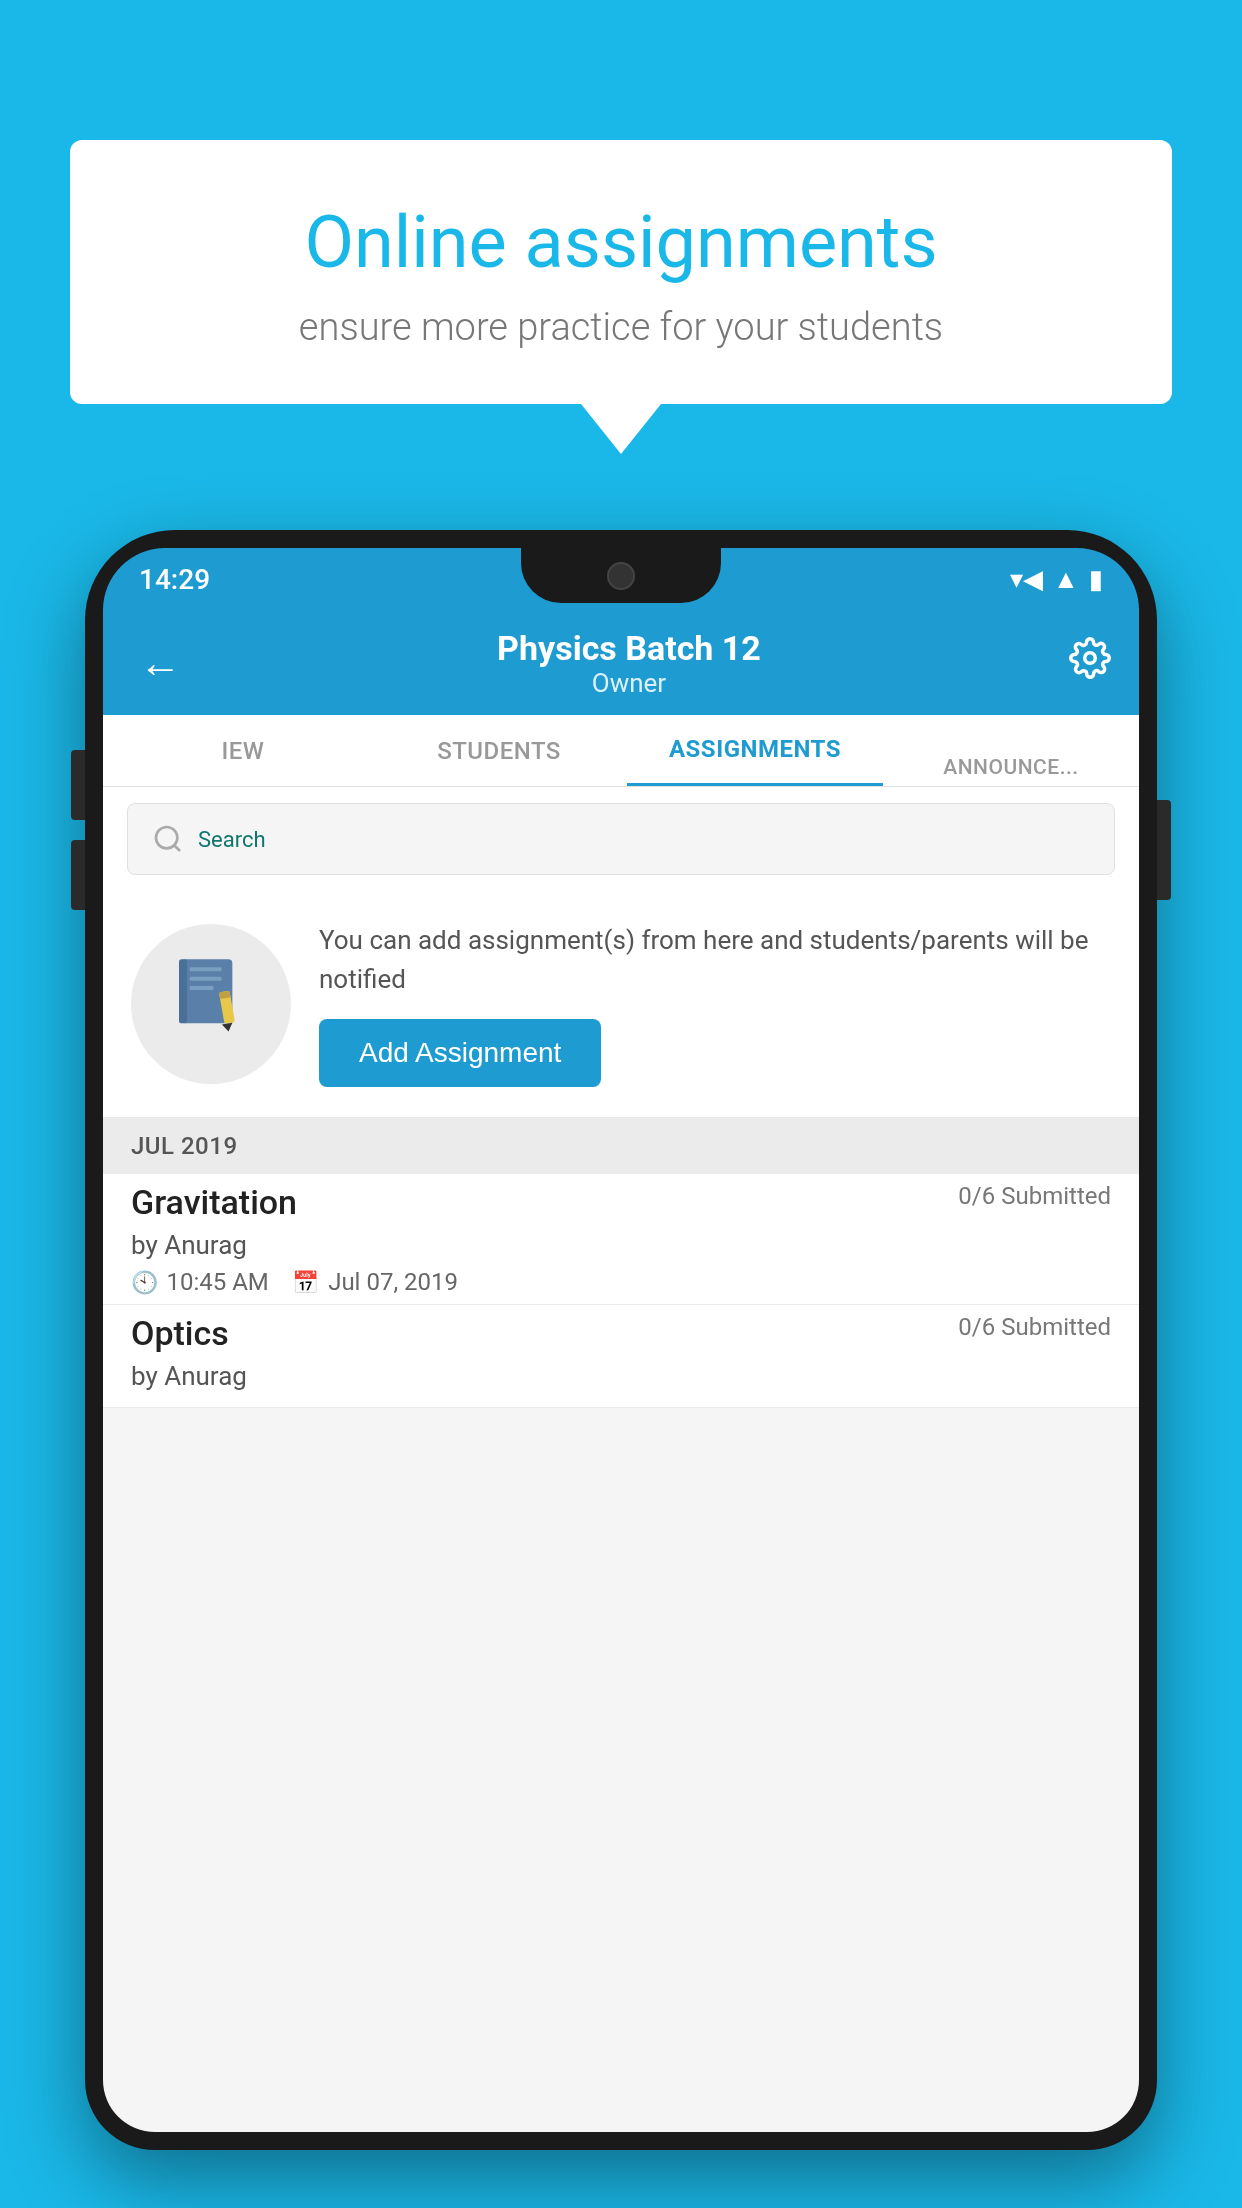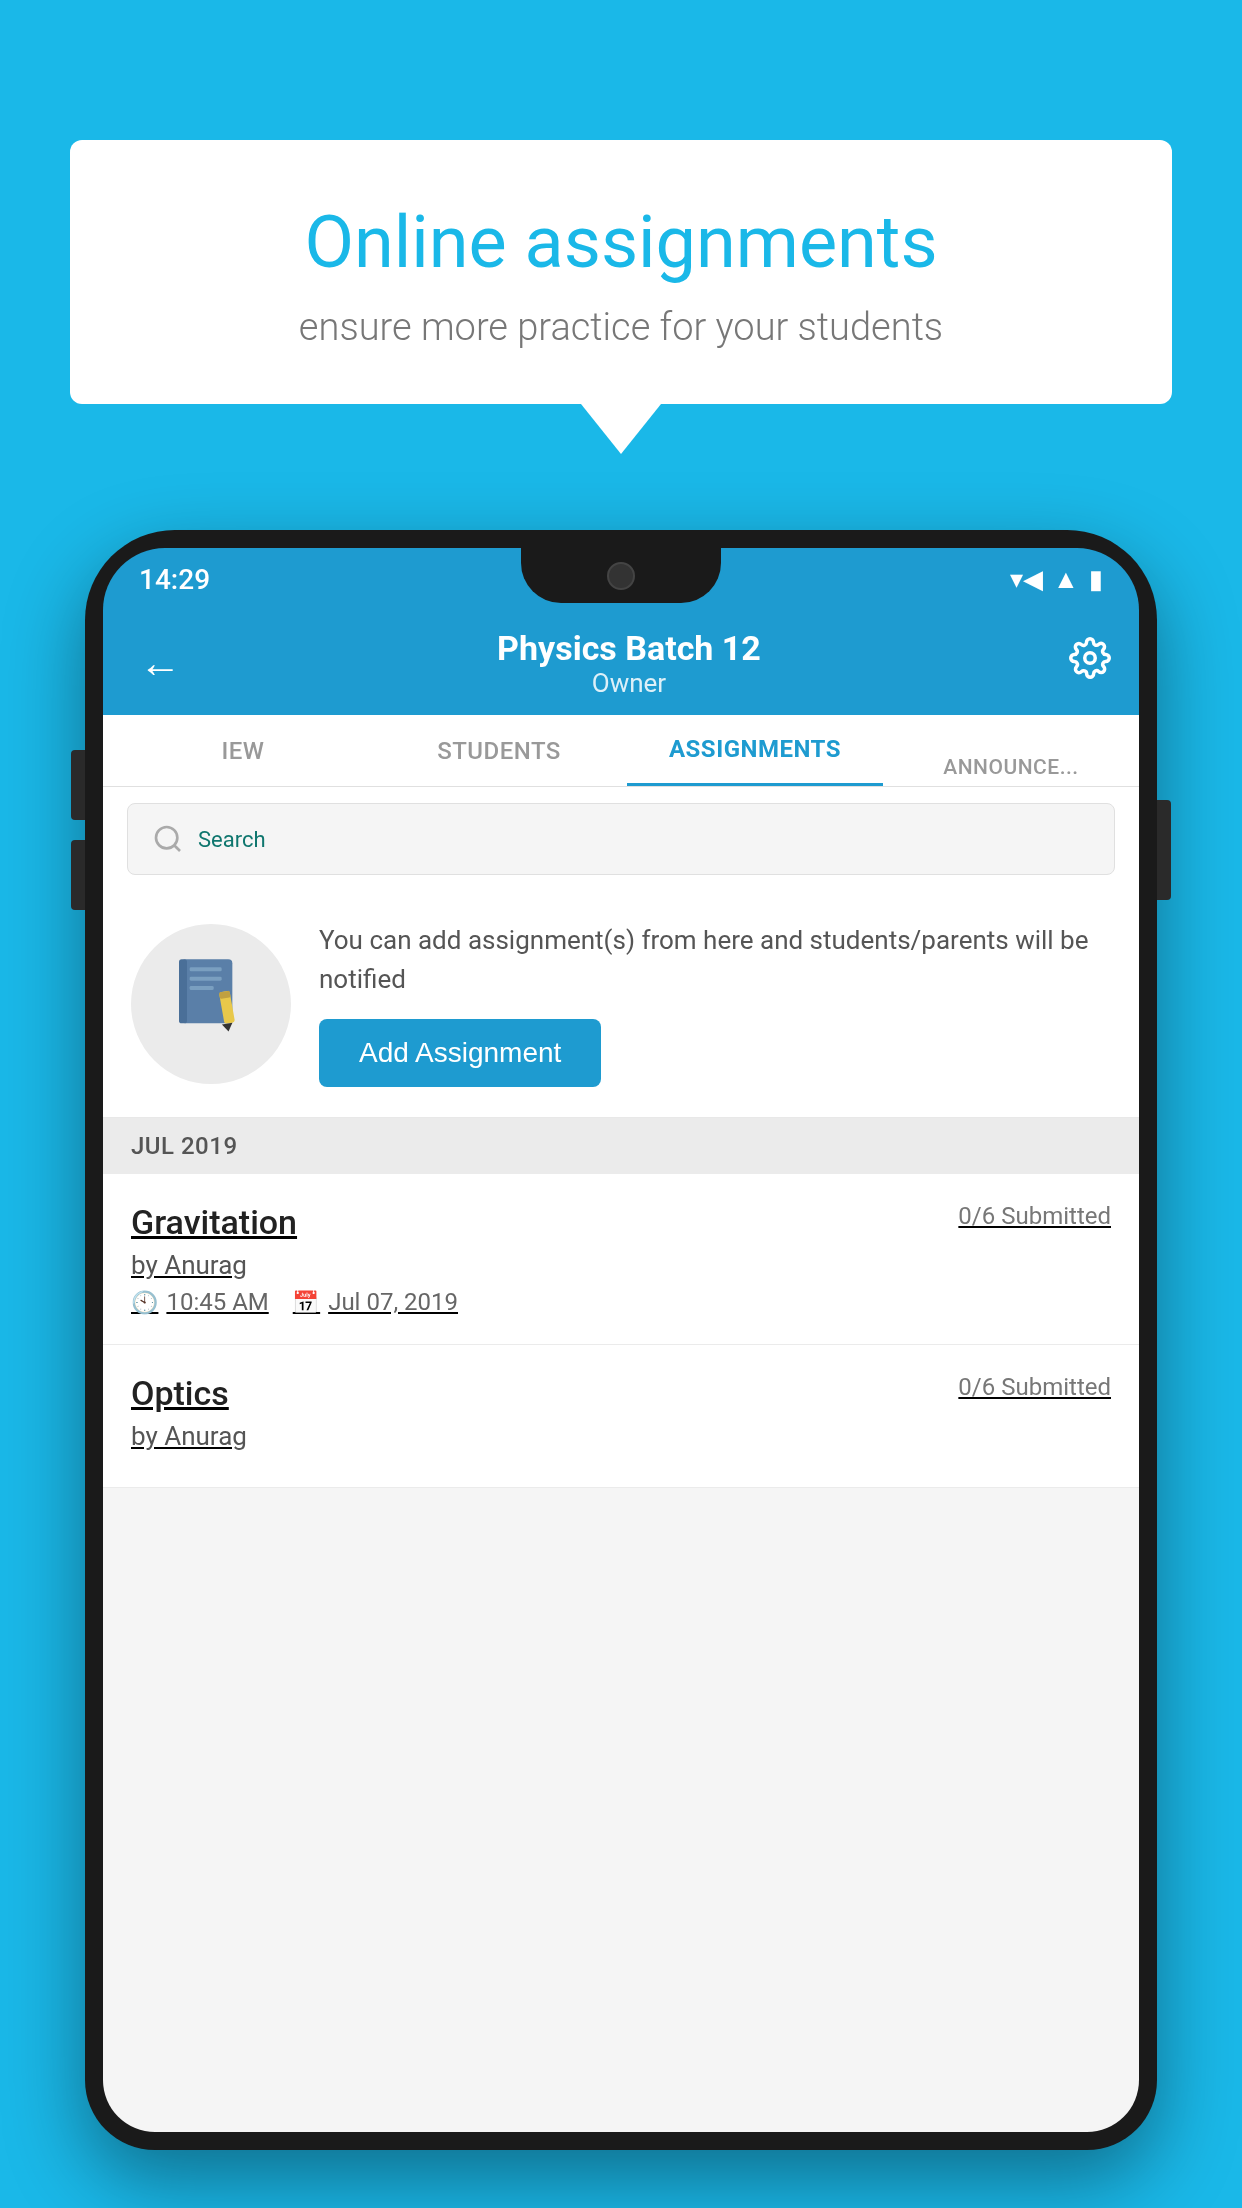--- a/index.html
+++ b/index.html
@@ -289,23 +289,22 @@
       padding: 14px 28px;
       color: #555;
       font-size: 24px;
       font-weight: 500;
       letter-spacing: 0.5px;
     }
 
     
     .assignment-item {
       background: white;
-      padding: 28px 28px;
+      padding: 8px 28px;
       border-bottom: 1px solid #ebebeb;
-      text-decoration: underline;
     }
 
     .assignment-item-header {
       display: flex;
       justify-content: space-between;
       align-items: flex-start;
       margin-bottom: 8px;
     }
 
     .assignment-name {

